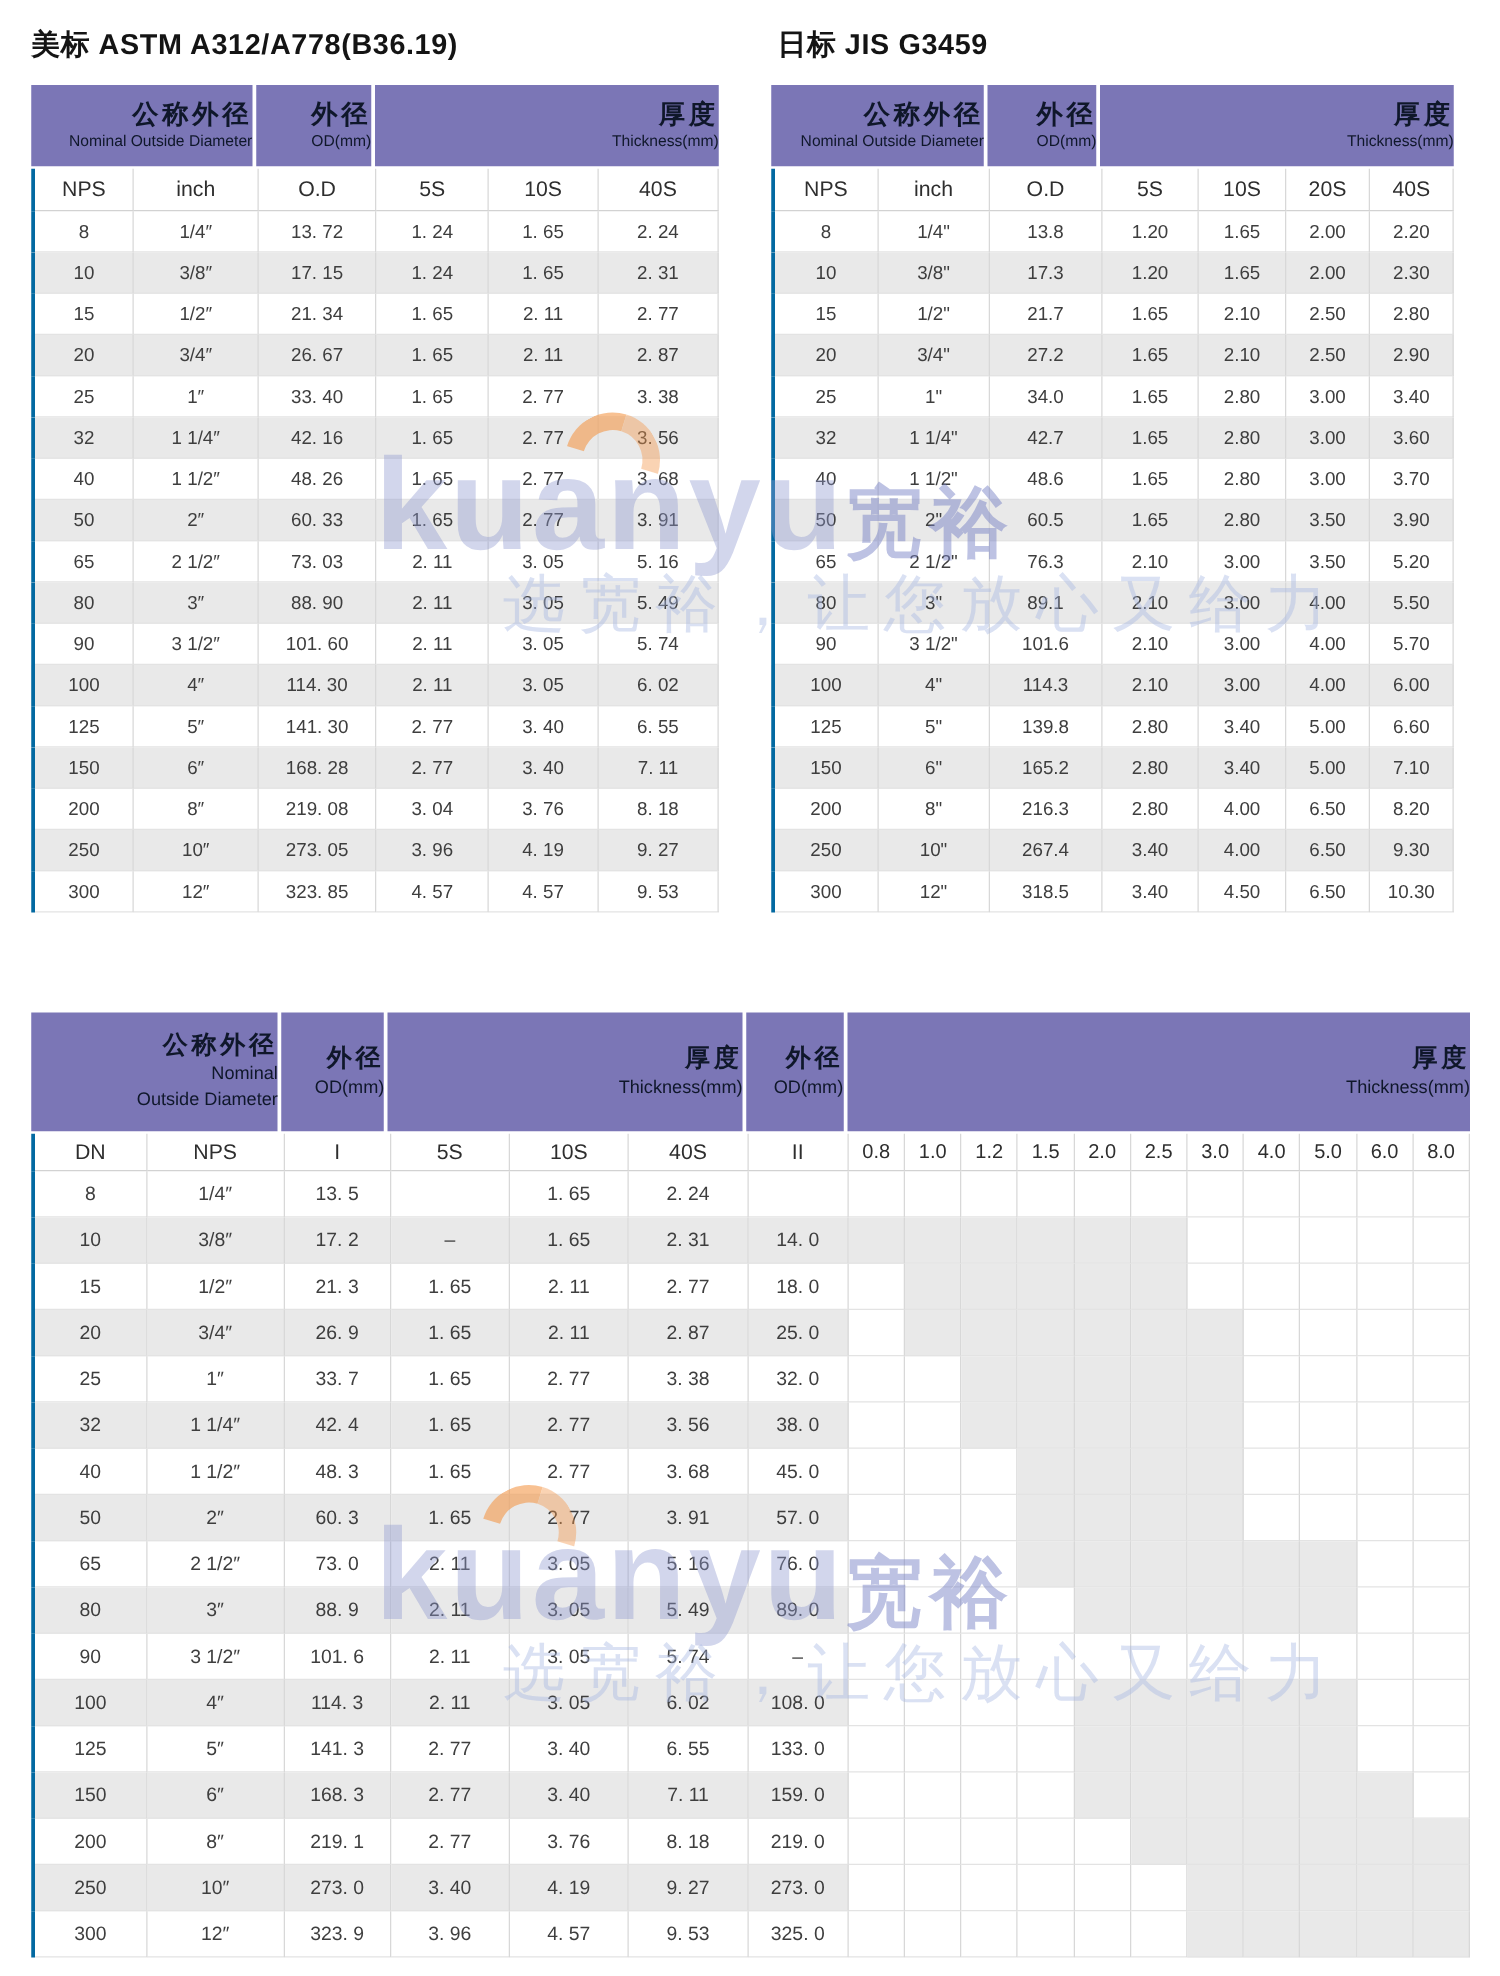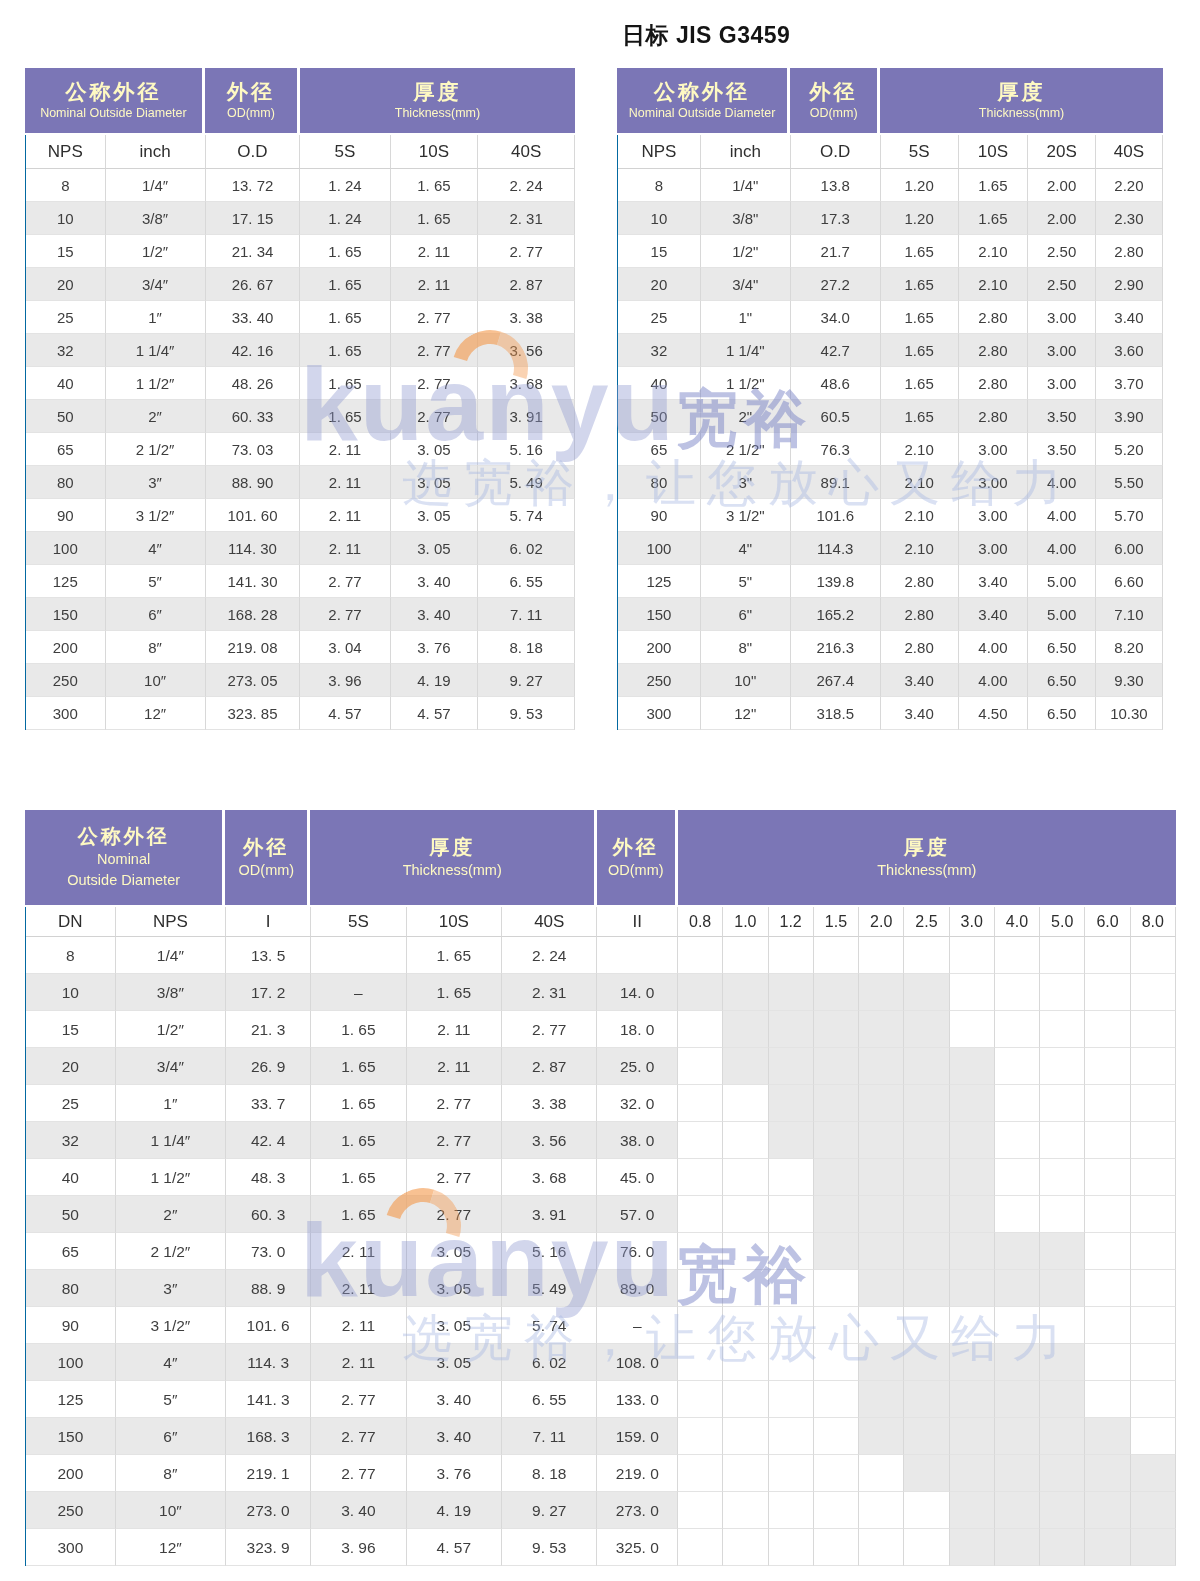--- a/index.html
+++ b/index.html
@@ -11,30 +11,30 @@
   .title3{left:25px;top:762px;}
 
   .tbl{position:absolute;}
   .astm{left:25px;top:68px;width:550px;--cols:14.5% 18.2% 17.3% 16.4% 16% 17.6%;--hcols:32.7% 17.3% 50%;}
   .jis{left:617px;top:68px;width:546px;--cols:15.2% 16.5% 16.5% 14.3% 12.8% 12.4% 12.3%;--hcols:31.7% 16.5% 51.8%;}
   .gb{left:25px;top:810px;width:1151px;
       --cols:7.8% 9.6% 7.4% 8.3% 8.3% 8.3% 7.0% repeat(11,3.9364%);
       --hcols:17.4% 7.4% 24.9% 7.0% 43.3%;}
 
   .thead{display:grid;grid-template-columns:var(--hcols);margin-bottom:2px;}
-  .hg{background:#7b76b6;color:#fef9c3;text-align:center;display:flex;flex-direction:column;
+  .hg{background:#7b76b6;color:#0f172a;text-align:right;display:flex;flex-direction:column;
       justify-content:center;margin-right:3px;height:65px;gap:2px;}
   .hg:last-child{margin-right:0;}
   .gb .hg{height:95px;}
   .hcn{font-size:21px;font-weight:bold;letter-spacing:3px;line-height:1.15;}
   .hen{font-size:12.5px;line-height:1.2;}
   .gb .hcn{font-size:20px;}
   .gb .hen{font-size:14.5px;line-height:1.3;}
 
-  .subhead,.row{display:grid;grid-template-columns:var(--cols);border-left:1px solid #0369a1;box-sizing:border-box;}
+  .subhead,.row{display:grid;grid-template-columns:var(--cols);border-left:3px solid #0369a1;box-sizing:border-box;}
   .cell{box-sizing:border-box;text-align:center;color:#3e3e3e;overflow:hidden;white-space:nowrap;
         border-right:1px solid #d8d8d8;border-bottom:1px solid #e3e3e3;}
   .subhead .cell{height:34px;line-height:34px;font-size:17px;color:#2e2e2e;border-bottom:1px solid #d2d2d2;}
   .astm .row .cell,.jis .row .cell{height:33px;line-height:33px;font-size:15px;}
   .gb .subhead .cell{height:30px;line-height:30px;}
   .gb .subhead .cell.thin{font-size:16px;}
   .gb .row .cell{height:37px;line-height:37px;font-size:15.5px;}
   .astm .row.stripe,.jis .row.stripe{background:#e9e9e9;}
   .gb .cell.v.stripe{background:#e9e9e9;}
   .gb .cell.t.on{background:#e9e9e9;}
@@ -46,20 +46,21 @@
   .wm-tag{font-size:50px;letter-spacing:11px;color:rgba(168,183,226,.42);}
   .wm-arc{width:76px;height:76px;border-radius:50%;border:14px solid transparent;
           border-top-color:rgba(243,152,74,.60);border-right-color:rgba(243,152,74,.42);
           transform:rotate(-28deg);box-sizing:border-box;}
 </style>
 </head>
 <body>
 
 <div class="page">
 
+  <div class="title title1">美标 ASTM A312/A778(B36.19)</div>
   <div class="title title2">日标 JIS G3459</div>
 
   <div class="tbl astm">
     <div class="thead">
       <div class="hg">
         <div class="hcn">公称外径</div>
         <div class="hen">Nominal Outside Diameter</div>
       </div>
       <div class="hg">
         <div class="hcn">外径</div>

